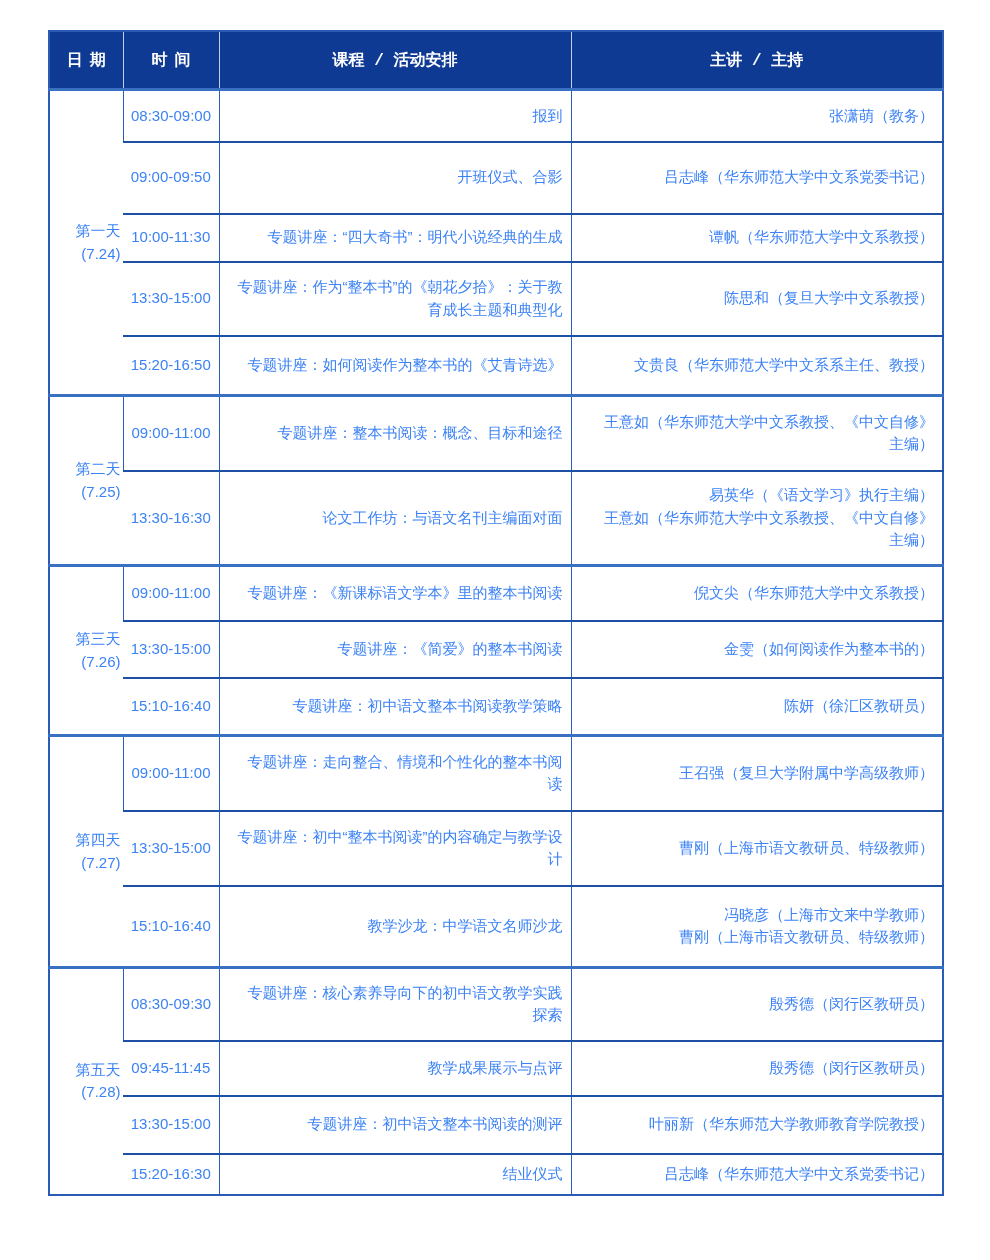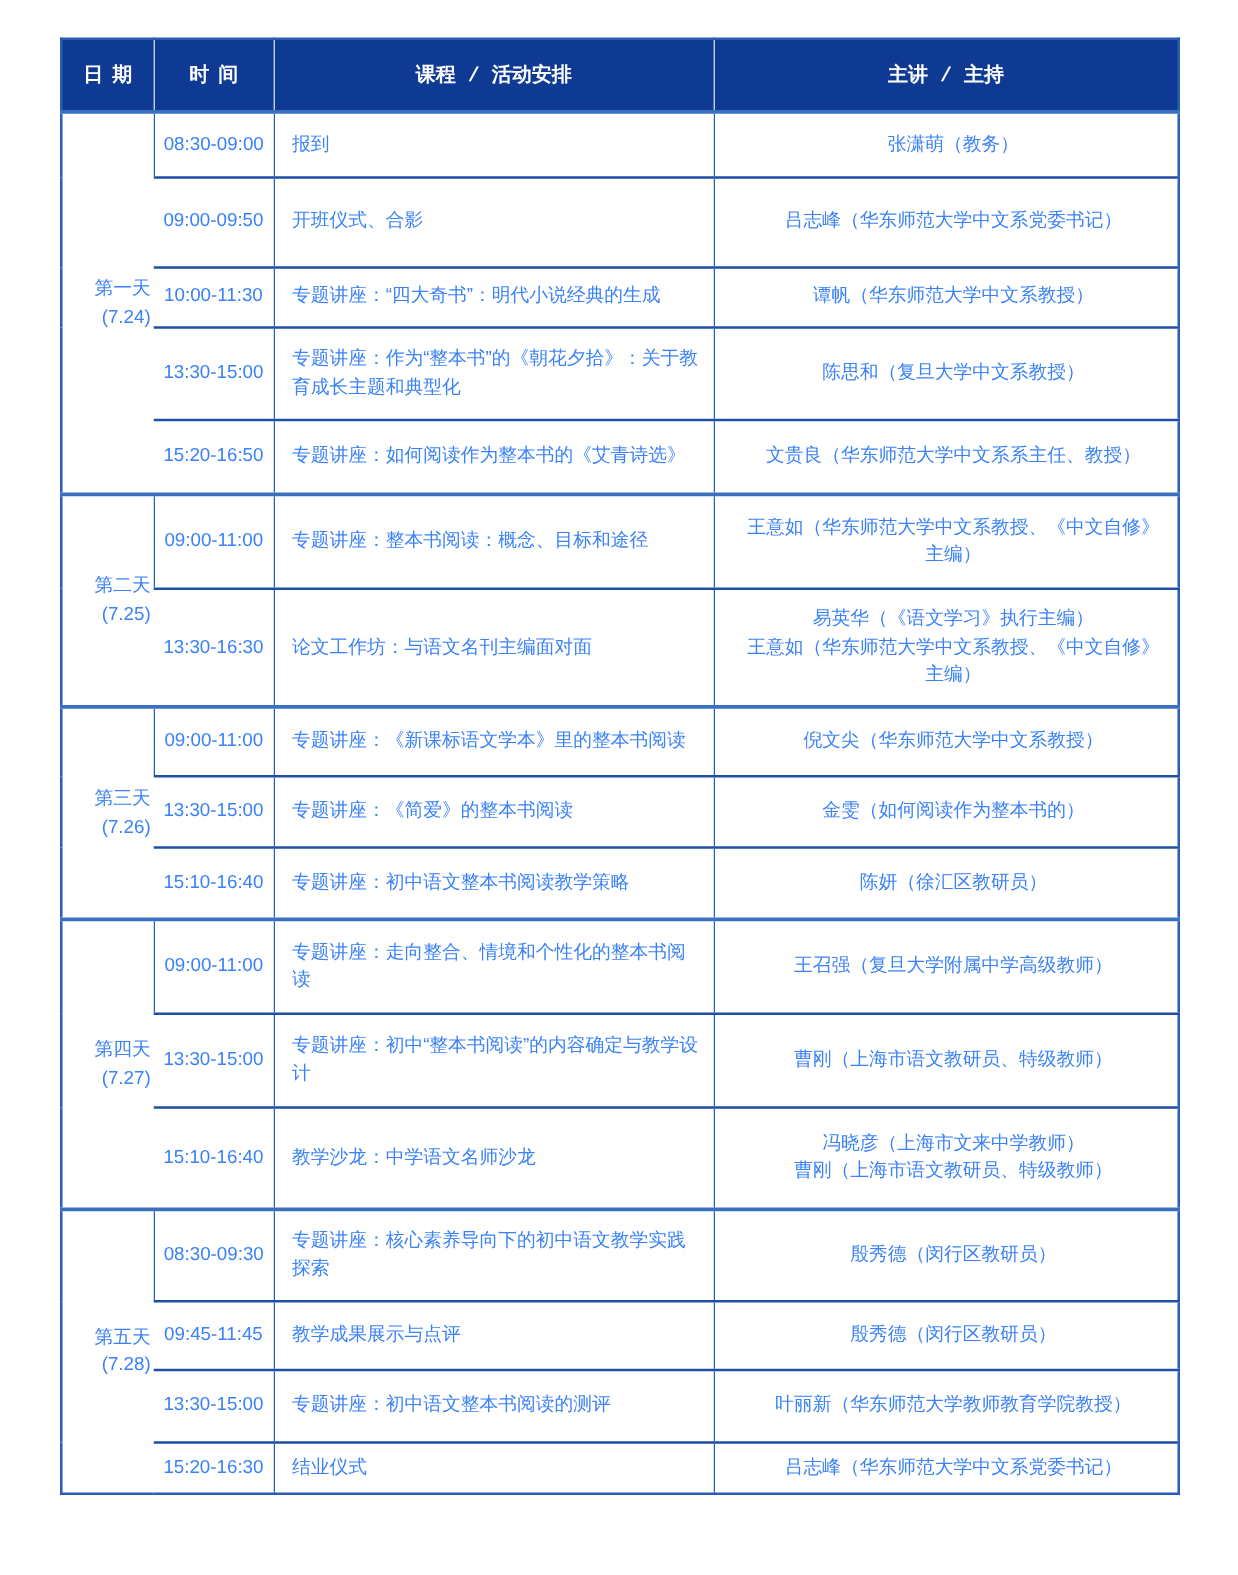--- a/index.html
+++ b/index.html
@@ -62,26 +62,26 @@
   }
   td.date-cell {
     text-align: right;
     padding: 0 2px;
   }
   td.time-cell {
     text-align: center;
     padding: 6px 2px;
   }
   td.course-cell {
-    text-align: left;
+    text-align: right;
     padding-left: 14px;
     margin-left: 23px;
   }
   td.speaker-cell {
-    text-align: center;
+    text-align: right;
     padding-left: 20px;
     white-space: pre-line;
   }
   
   tbody tr + tr td {
     border-top: 2px solid #1d4fa5;
   }
   
   tbody tr.group-first td {
     border-top: 3px solid #3a70c2;

